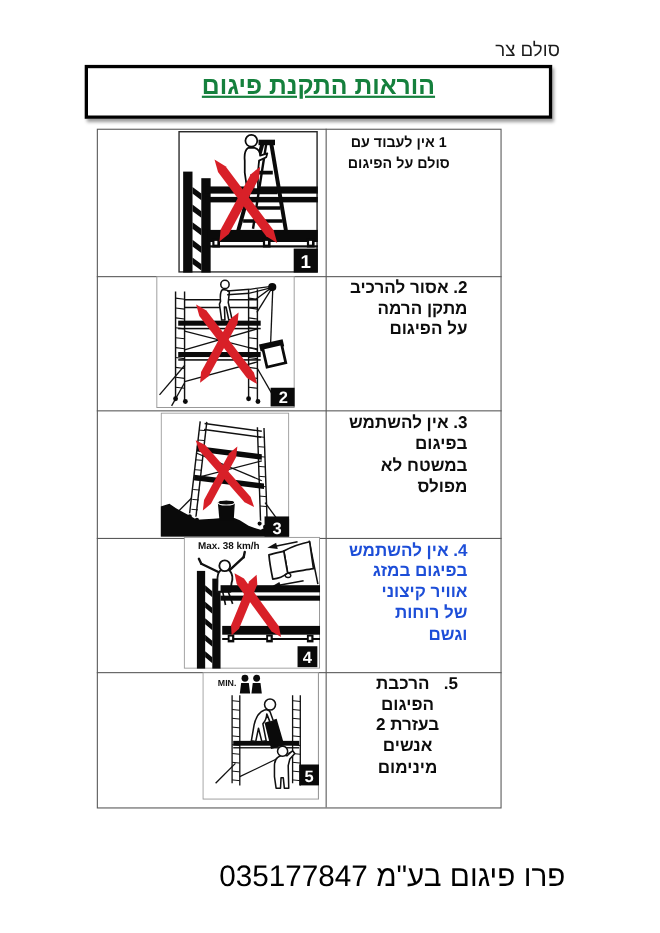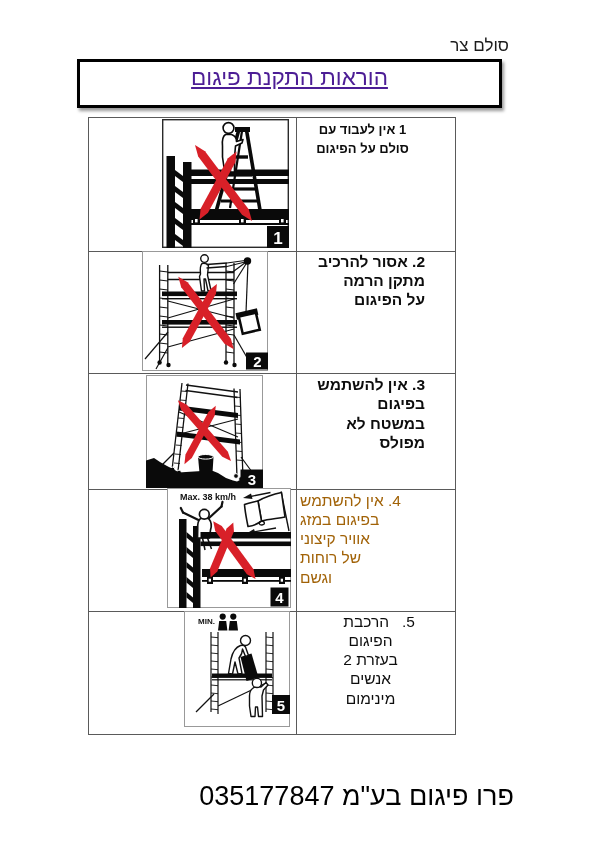--- a/index.html
+++ b/index.html
@@ -7,43 +7,43 @@
        font-family:"Liberation Sans", sans-serif;}
   .abs{position:absolute;}
 </style>
 </head>
 <body>
 
 <div class="abs" style="top:35.5px;right:91px;font-size:17px;color:#1c1c1c;direction:rtl;">סולם צר</div>
 
 <div class="abs" style="left:77px;top:59px;width:425px;height:49px;box-sizing:border-box;border:3.5px solid #000;background:#fff;box-shadow:2px 3px 3px rgba(0,0,0,0.40);"></div>
 
-<div class="abs" style="left:77px;top:64.5px;width:425px;text-align:center;font-size:22.5px;font-weight:normal;color:#4c1d95;direction:rtl;"><span style="text-decoration:underline;">הוראות התקנת פיגום</span></div>
+<div class="abs" style="left:77px;top:64.5px;width:425px;text-align:center;font-size:22.5px;font-weight:bold;color:#15803d;direction:rtl;"><span style="text-decoration:underline;">הוראות התקנת פיגום</span></div>
 
 <div class="abs" style="left:88px;top:117px;width:366px;height:616px;box-sizing:content-box;border:1px solid #5a5a5a;"></div>
 
 <div class="abs" style="left:88px;top:251px;width:368px;height:1px;background:#5a5a5a;"></div>
 
 <div class="abs" style="left:88px;top:373px;width:368px;height:1px;background:#5a5a5a;"></div>
 
 <div class="abs" style="left:88px;top:489px;width:368px;height:1px;background:#5a5a5a;"></div>
 
 <div class="abs" style="left:88px;top:611px;width:368px;height:1px;background:#5a5a5a;"></div>
 
 <div class="abs" style="left:296px;top:117px;width:1px;height:617px;background:#5a5a5a;"></div>
 
 <div class="abs" style="left:300px;top:119.5px;width:125px;text-align:center;font-size:13px;line-height:19.3px;font-weight:bold;color:#0d0d0d;direction:rtl;">1 אין לעבוד עם<br>סולם על הפיגום</div>
 
 <div class="abs" style="left:300px;top:251.5px;width:125px;text-align:right;font-size:15.5px;line-height:19.3px;font-weight:bold;color:#0d0d0d;direction:rtl;">2. אסור להרכיב<br>מתקן הרמה<br>על הפיגום</div>
 
 <div class="abs" style="left:300px;top:375px;width:125px;font-size:15.5px;line-height:19.3px;font-weight:bold;color:#0d0d0d;direction:rtl;">3. אין להשתמש<br>בפיגום<br>במשטח לא<br>מפולס</div>
 
-<div class="abs" style="left:300px;top:490.5px;width:125px;text-align:left;font-size:15.5px;line-height:19.3px;font-weight:normal;color:#a16207;direction:rtl;">4. אין להשתמש<br>בפיגום במזג<br>אוויר קיצוני<br>של רוחות<br>וגשם</div>
-
-<div class="abs" style="left:308px;top:611.5px;width:125px;text-align:center;font-size:15.5px;line-height:19.3px;font-weight:normal;color:#0d0d0d;direction:rtl;">5.&nbsp;&nbsp; הרכבת&nbsp;&nbsp;&nbsp;&nbsp;<br>הפיגום<br>בעזרת 2<br>אנשים<br>מינימום</div>
+<div class="abs" style="left:300px;top:490.5px;width:125px;text-align:right;font-size:15.5px;line-height:19.3px;font-weight:bold;color:#1d4ed8;direction:rtl;">4. אין להשתמש<br>בפיגום במזג<br>אוויר קיצוני<br>של רוחות<br>וגשם</div>
+
+<div class="abs" style="left:308px;top:611.5px;width:125px;text-align:center;font-size:15.5px;line-height:19.3px;font-weight:bold;color:#0d0d0d;direction:rtl;">5.&nbsp;&nbsp; הרכבת&nbsp;&nbsp;&nbsp;&nbsp;<br>הפיגום<br>בעזרת 2<br>אנשים<br>מינימום</div>
 
 <div class="abs" style="top:781px;right:86px;font-size:27px;color:#000;direction:rtl;">פרו פיגום בע"מ 035177847</div>
 
 <svg class="abs" style="left:162px;top:119px;" width="127" height="129" viewBox="0 0 127 129">
   <rect x="0.7" y="0.7" width="125.6" height="127.6" fill="#ffffff" stroke="#2a2a2a" stroke-width="1.4"></rect>
 
   <g fill="#0a0a0a">
     <rect x="4.5" y="37" width="8.5" height="92"></rect>
     <rect x="21" y="43" width="8.5" height="86"></rect>
     <path d="M13,51 L21,57 L21,63 L13,57 Z"></path>

